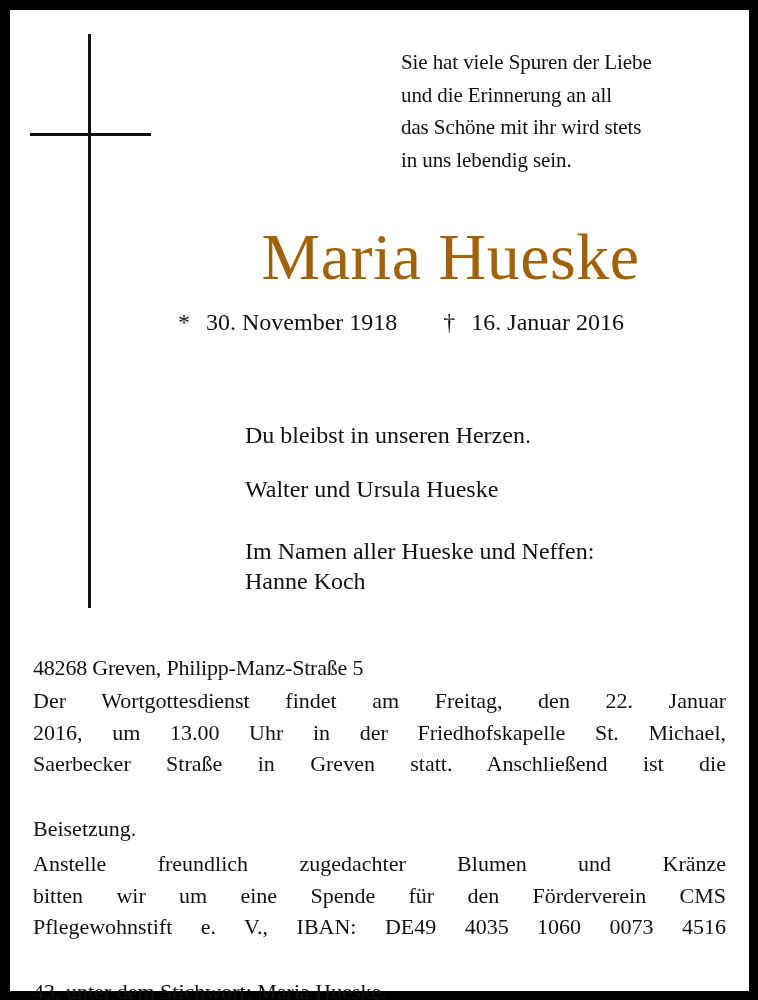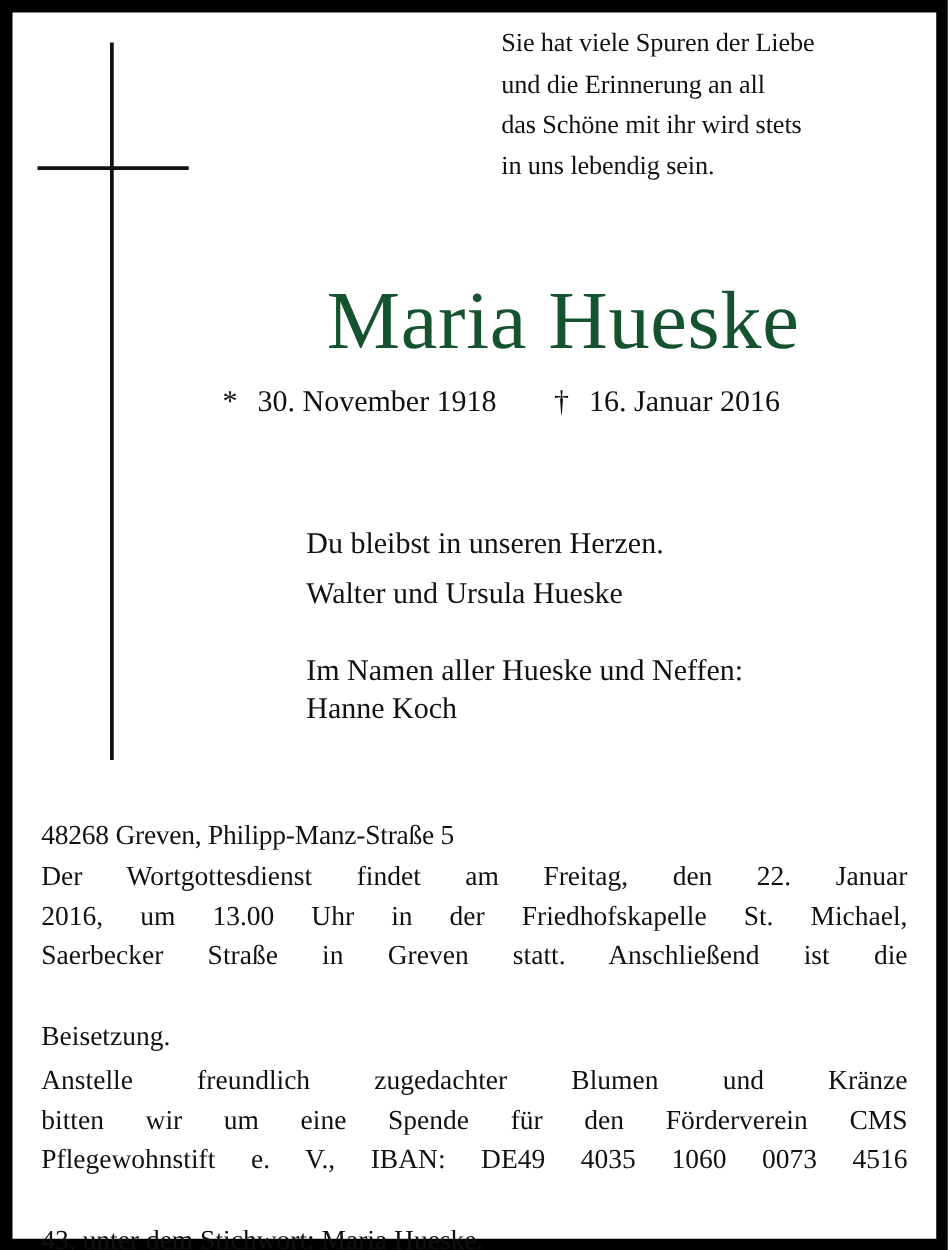--- a/index.html
+++ b/index.html
@@ -35,60 +35,60 @@
       position: absolute;
       left: 20px;
       top: 123px;
       width: 121px;
       height: 3px;
       background: #111111;
     }
     .verse {
       position: absolute;
       left: 391px;
-      top: 8px;
+      top: 36px;
       font-size: 21px;
       line-height: 32.5px;
       letter-spacing: -0.1px;
       white-space: nowrap;
     }
     .verse div { white-space: nowrap; }
     .name {
       position: absolute;
       left: 0;
       width: 735px;
       top: 207px;
       text-align: center;
       padding-left: 146px;
       box-sizing: border-box;
       font-size: 66px;
       line-height: 80px;
       letter-spacing: 0.5px;
       white-space: nowrap;
-      color: #14532d;
+      color: #a16207;
     }
     .dates {
       position: absolute;
       left: 168px;
       top: 294px;
       font-size: 24px;
       line-height: 36px;
       white-space: nowrap;
     }
     .dates .sym { display: inline-block; width: 28px; }
     .dates .gap { display: inline-block; width: 46px; }
     .mourners {
       position: absolute;
       left: 235px;
       top: 410px;
       font-size: 24px;
       white-space: nowrap;
     }
     .mourners .line { line-height: 30px; }
-    .mourners .l1 { margin-bottom: 10px; font-family: Liberation Serif, serif; }
+    .mourners .l1 { margin-bottom: 24px; font-family: Liberation Serif, serif; }
     .mourners .l2 { margin-bottom: 32px; }
     .bottom {
       position: absolute;
       left: 23px;
       width: 693px;
       top: 641px;
       font-size: 22px;
     }
     .address {
       line-height: 34px;

